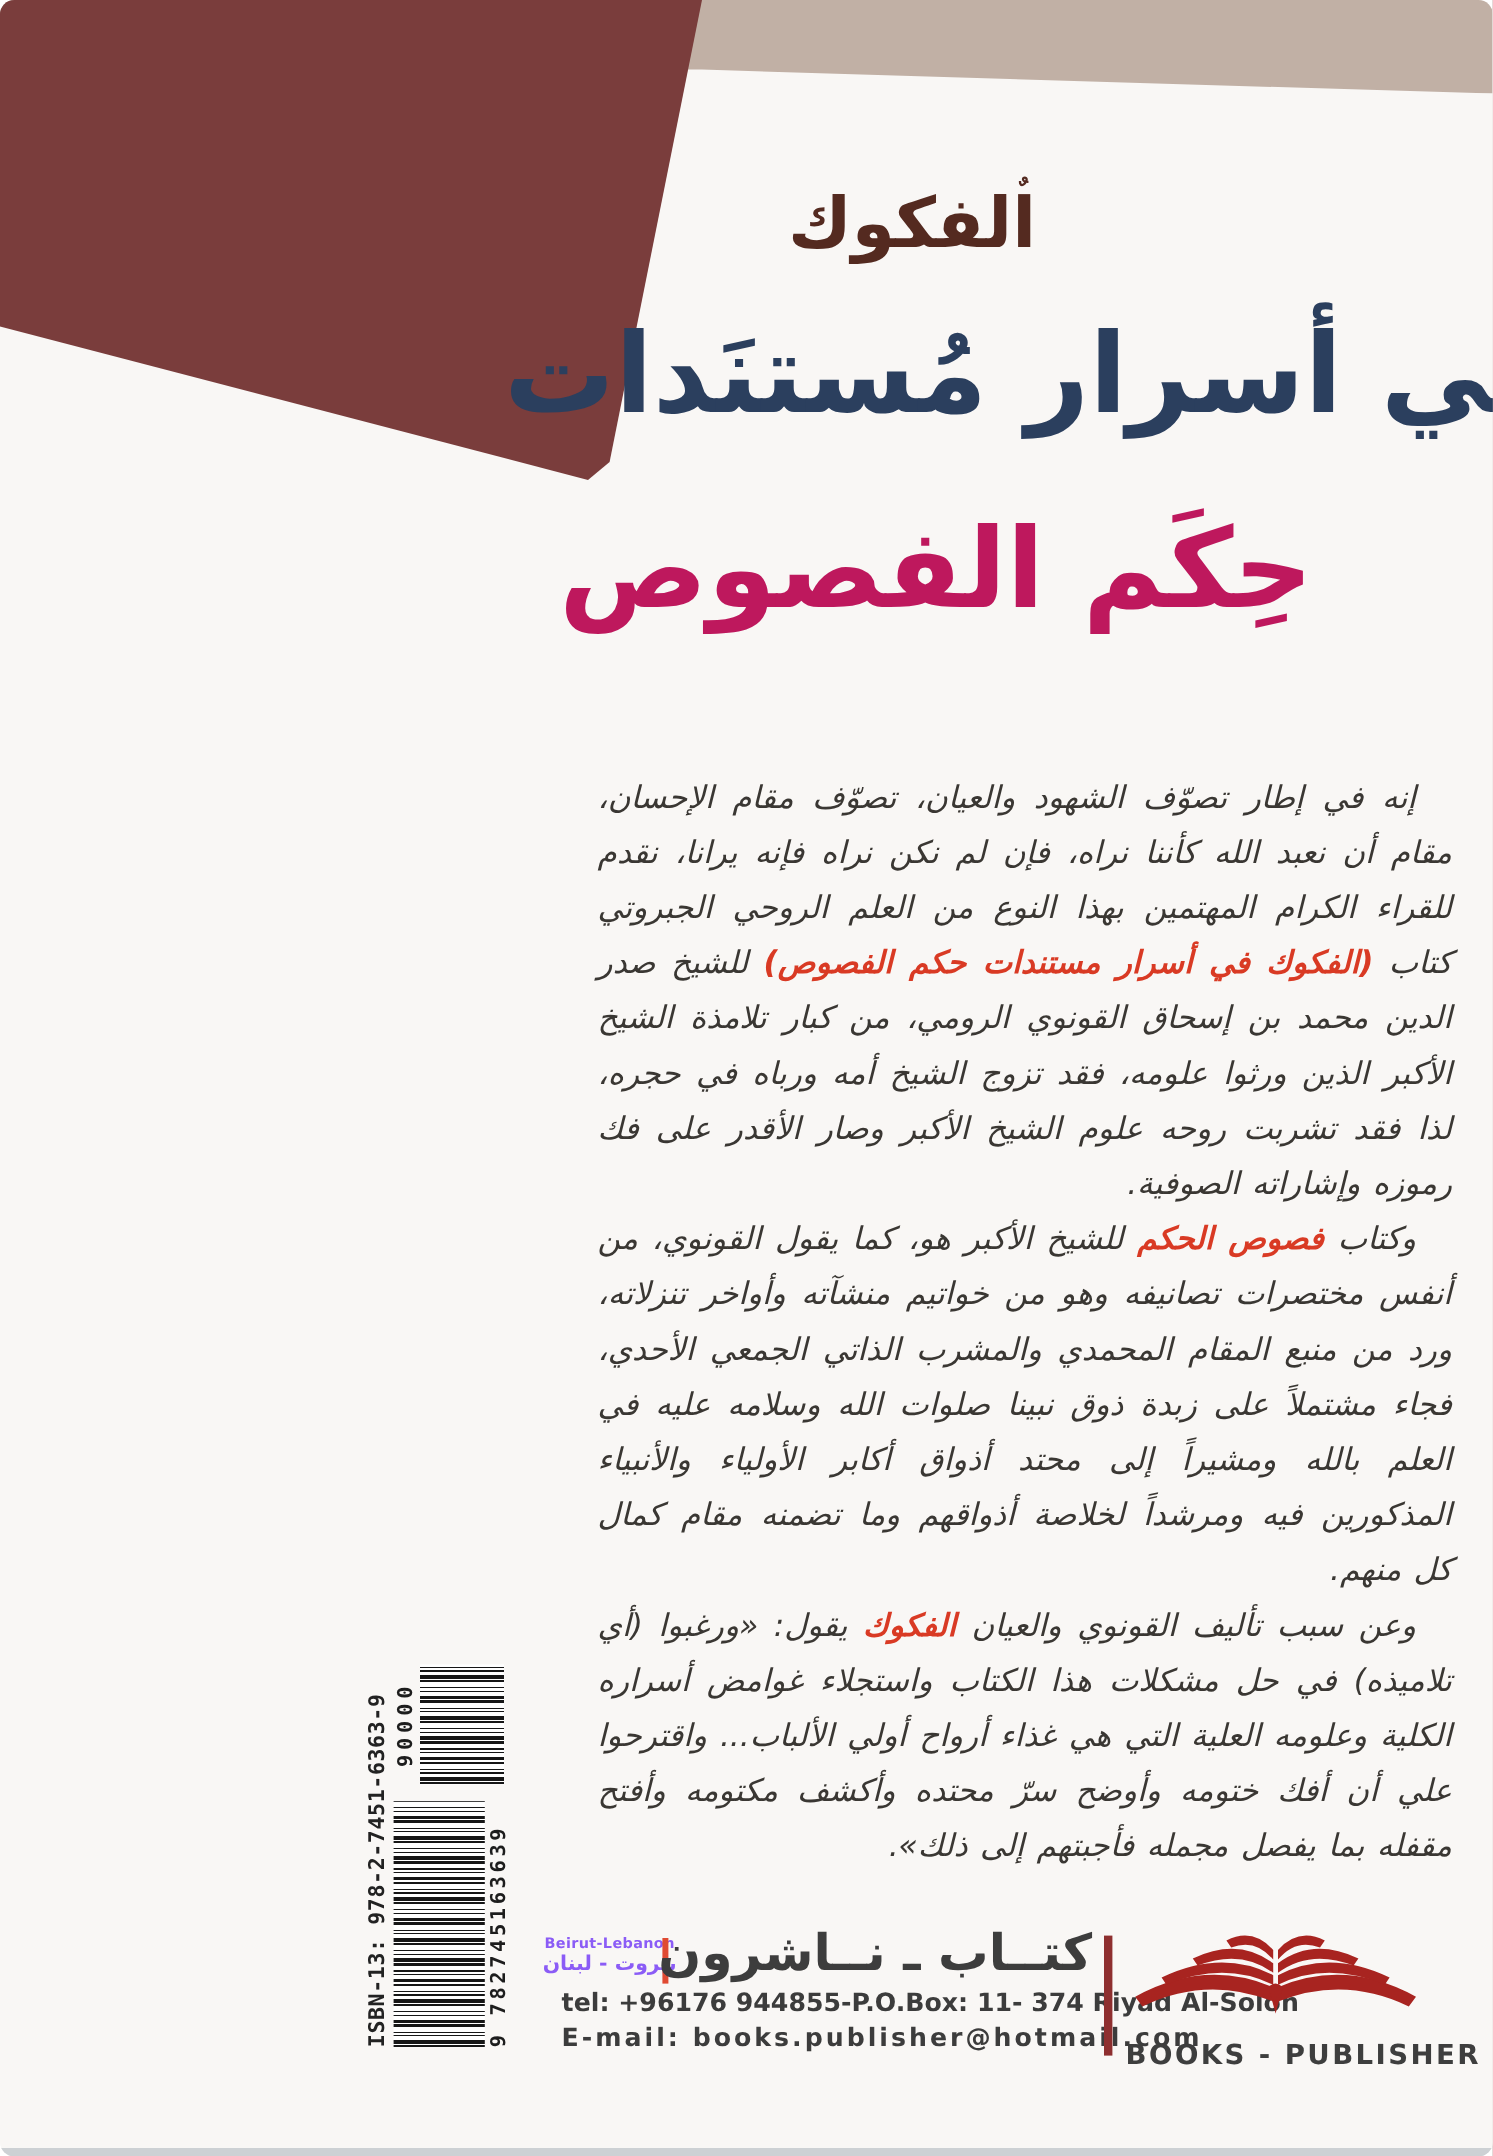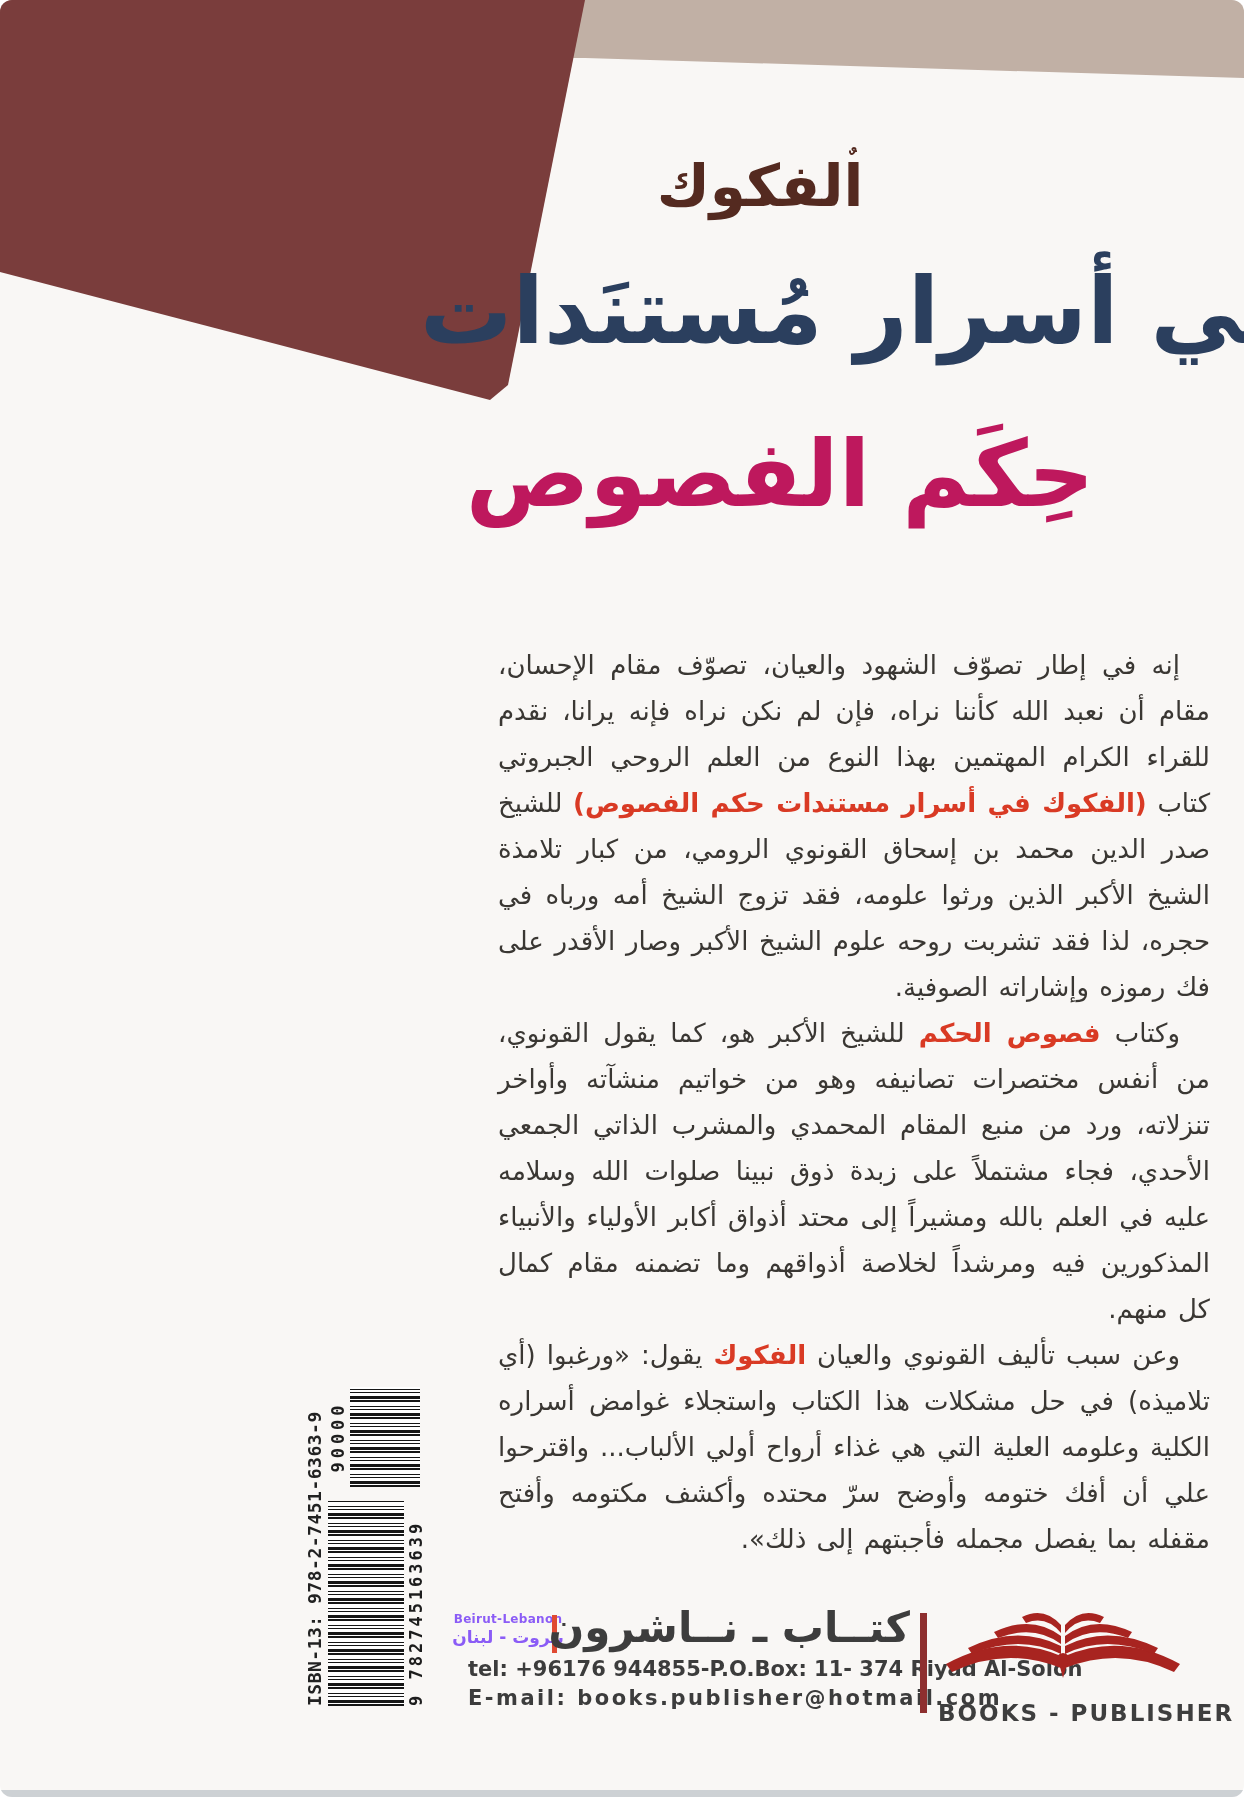--- a/index.html
+++ b/index.html
@@ -29,21 +29,21 @@
   .title-1{left:600px;top:152px;width:320px;font-size:58px;color:#542a20;}
   .title-2{left:420px;top:258px;width:700px;font-size:92px;color:#2b3f5e;}
   .title-3{left:440px;top:400px;width:680px;font-size:92px;color:#be185d;margin-top:21px;}
   
   .body-text{
     position:absolute;left:498px;top:642px;width:712px;
     direction:rtl;text-align:justify;
     font-size:26px;line-height:46px;color:#3a3733;
     word-spacing:2px;
   }
-  .body-text p{margin:0;text-indent:30px;}
+  .body-text p{margin:0;text-indent:30px;font-style:italic;}
   .body-text .hl{color:#d93a24;font-weight:bold;}
   
   .barcode-rot{
     position:absolute;left:302px;top:1706px;width:330px;height:134px;
     transform:rotate(-90deg);transform-origin:0 0;
     background:#fff0;
   }
   .isbn-line{
     font-family:"DejaVu Sans Mono", monospace;
     font-size:18px;font-weight:bold;color:#222;

